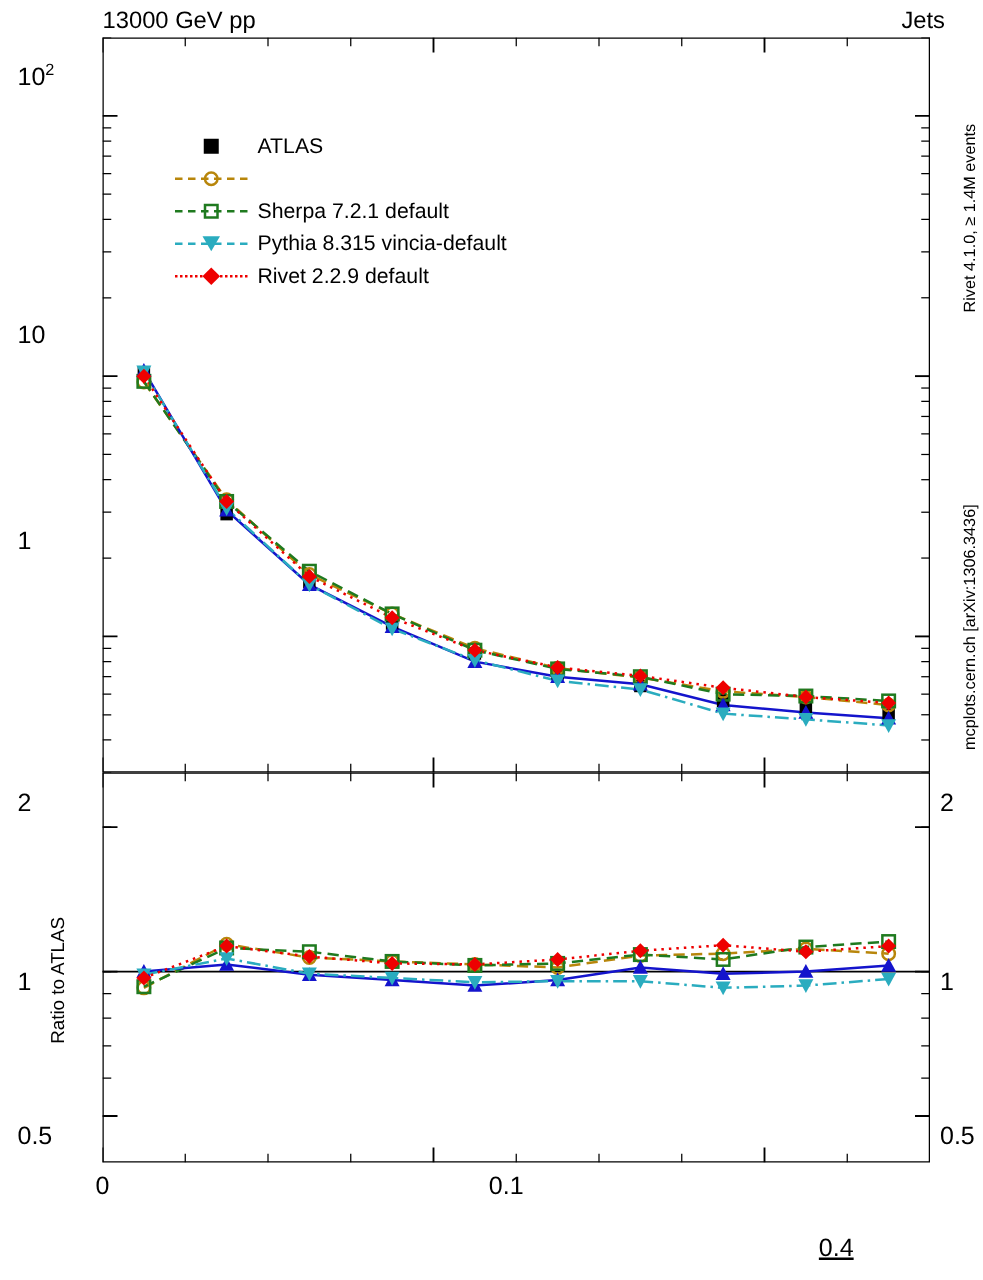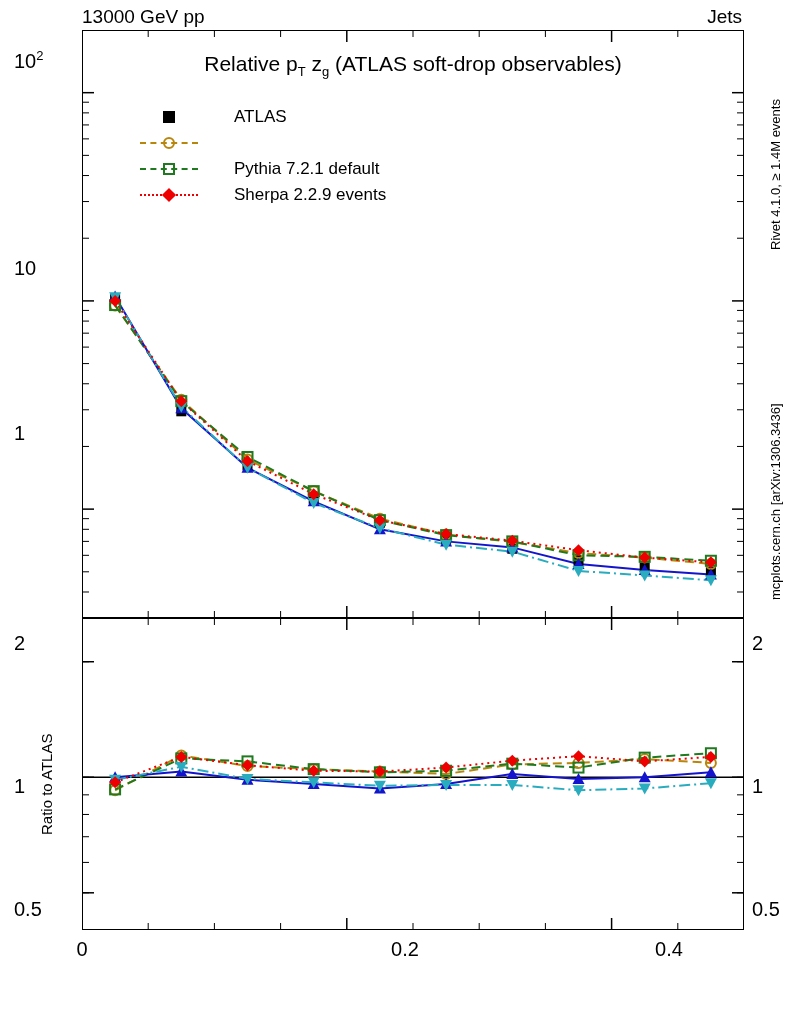--- a/index.html
+++ b/index.html
@@ -20,21 +20,21 @@
     height: 1024px;
   }
   .abs { position: absolute; }
 
   
   .hdr-left {
     left: 82px; top: 6px;
     font-size: 19px;
   }
   .hdr-right {
-    right: 44px; top: 6px;
+    right: 30px; top: 6px;
     font-size: 19px;
   }
 
   
   .rot {
     transform-origin: 0 0;
     transform: rotate(-90deg);
     white-space: nowrap;
     font-size: 13px;
     color: #555555;
@@ -110,21 +110,21 @@
     left: 0; top: 10px;
     width: 58px;
     height: 0;
     border-top-width: 2px;
   }
   .leg-sym {
     position: absolute;
     left: 29px; top: 11px;
     transform: translate(-50%, -50%);
   }
-  .leg-label { white-space: nowrap; margin-left: 28px; }
+  .leg-label { white-space: nowrap; }
 
   
   .m-sq {
     width: 12px; height: 12px;
     background: #000000;
   }
   .m-circ {
     width: 12px; height: 12px;
     border: 2px solid #b8860b;
     border-radius: 50%;
@@ -167,51 +167,55 @@
 
   <div class="abs rot black" style="left:768px; top:250px;">Rivet 4.1.0,  ≥ 1.4M events</div>
   <div class="abs rot" style="left:768px; top:600px; color:#000000;">mcplots.cern.ch [arXiv:1306.3436]</div>
 
   <div class="abs frame" id="main-frame"></div>
 
   <div class="ylab" style="left:14px; top:48px; width:60px;">10<span class="sup">2</span></div>
   <div class="ylab" style="left:14px; top:257px; width:60px;">10</div>
   <div class="ylab" style="left:14px; top:422px; width:60px;">1</div>
 
-  <div class="abs" id="plot-title">
-    <span>Relative p</span><span class="sub">T</span><span> z</span><span class="sub">g</span><span> (ATLAS soft-drop observables)</span>
-  </div>
 
 
   <div class="abs" id="legend">
     <div class="leg-row">
       <span class="leg-mark">
         <span class="leg-sym m-sq" style="transform:translate(-50%,-50%);"></span>
       </span>
       <span class="leg-label">ATLAS</span>
     </div>
     <div class="leg-row">
       <span class="leg-mark">
         <span class="leg-line" style="border-top:2px dashed #b8860b;"></span>
         <span class="leg-sym m-circ" style="transform:translate(-50%,-50%);"></span>
       </span>
     </div>
     <div class="leg-row">
       <span class="leg-mark">
         <span class="leg-line" style="border-top:2px dashed #1f7a1f;"></span>
         <span class="leg-sym m-sqo" style="transform:translate(-50%,-50%);"></span>
       </span>
-      <span class="leg-label">Pythia 7.2.1 default</span>
+      <span class="leg-label">Sherpa 7.2.1 default</span>
+    </div>
+    <div class="leg-row">
+      <span class="leg-mark">
+        <span class="leg-line" style="border-top:2px dashed #2aacbf;"></span>
+        <span class="leg-sym m-tri-dn" style="transform:translate(-50%,-50%);"></span>
+      </span>
+      <span class="leg-label">Pythia 8.315 vincia-default</span>
     </div>
     <div class="leg-row">
       <span class="leg-mark">
         <span class="leg-line" style="border-top:2px dotted #ee0000;"></span>
         <span class="leg-sym m-diam"></span>
       </span>
-      <span class="leg-label">Sherpa 2.2.9 events</span>
+      <span class="leg-label">Rivet 2.2.9 default</span>
     </div>
   </div>
 
   <svg class="abs" id="main-svg" style="left:82px; top:30px;" width="662" height="588">
       <line x1="0" y1="479.12512817180277" x2="12" y2="479.12512817180277" stroke="#000" stroke-width="1.5"></line>
       <line x1="662" y1="479.12512817180277" x2="650" y2="479.12512817180277" stroke="#000" stroke-width="1.5"></line>
       <line x1="0" y1="270.9031019163183" x2="12" y2="270.9031019163183" stroke="#000" stroke-width="1.5"></line>
       <line x1="662" y1="270.9031019163183" x2="650" y2="270.9031019163183" stroke="#000" stroke-width="1.5"></line>
       <line x1="0" y1="62.681075660833926" x2="12" y2="62.681075660833926" stroke="#000" stroke-width="1.5"></line>
       <line x1="662" y1="62.681075660833926" x2="650" y2="62.681075660833926" stroke="#000" stroke-width="1.5"></line>
@@ -455,16 +459,16 @@
       <polygon points="231.7,146.7312618141946 237.7,152.7312618141946 231.7,158.7312618141946 225.7,152.7312618141946" fill="#ee0000"></polygon>
       <polygon points="297.90000000000003,147.53456110862382 303.90000000000003,153.53456110862382 297.90000000000003,159.53456110862382 291.90000000000003,153.53456110862382" fill="#ee0000"></polygon>
       <polygon points="364.1,143.55622713147284 370.1,149.55622713147284 364.1,155.55622713147284 358.1,149.55622713147284" fill="#ee0000"></polygon>
       <polygon points="430.3,136.62609031683178 436.3,142.62609031683178 430.3,148.62609031683178 424.3,142.62609031683178" fill="#ee0000"></polygon>
       <polygon points="496.5,132.1610658159557 502.5,138.1610658159557 496.5,144.1610658159557 490.5,138.1610658159557" fill="#ee0000"></polygon>
       <polygon points="562.6999999999999,137.38202939472313 568.6999999999999,143.38202939472313 562.6999999999999,149.38202939472313 556.6999999999999,143.38202939472313" fill="#ee0000"></polygon>
       <polygon points="628.9,132.89697995167097 634.9,138.89697995167097 628.9,144.89697995167097 622.9,138.89697995167097" fill="#ee0000"></polygon>
     </svg>
 
   <div class="xlab" style="left:52px; top:938px; width:60px;">0</div>
-  <div class="xlab" style="left:375px; top:938px; width:60px;">0.2</div>
-  <div class="xlab" style="left:639px; top:938px; width:60px;">0.4</div>
+  <div class="xlab" style="left:375px; top:938px; width:60px;">0.1</div>
+  <div class="xlab" style="left:639px; top:988px; width:60px;text-decoration:underline;">0.4</div>
 
 </div>
 
 </body></html>

